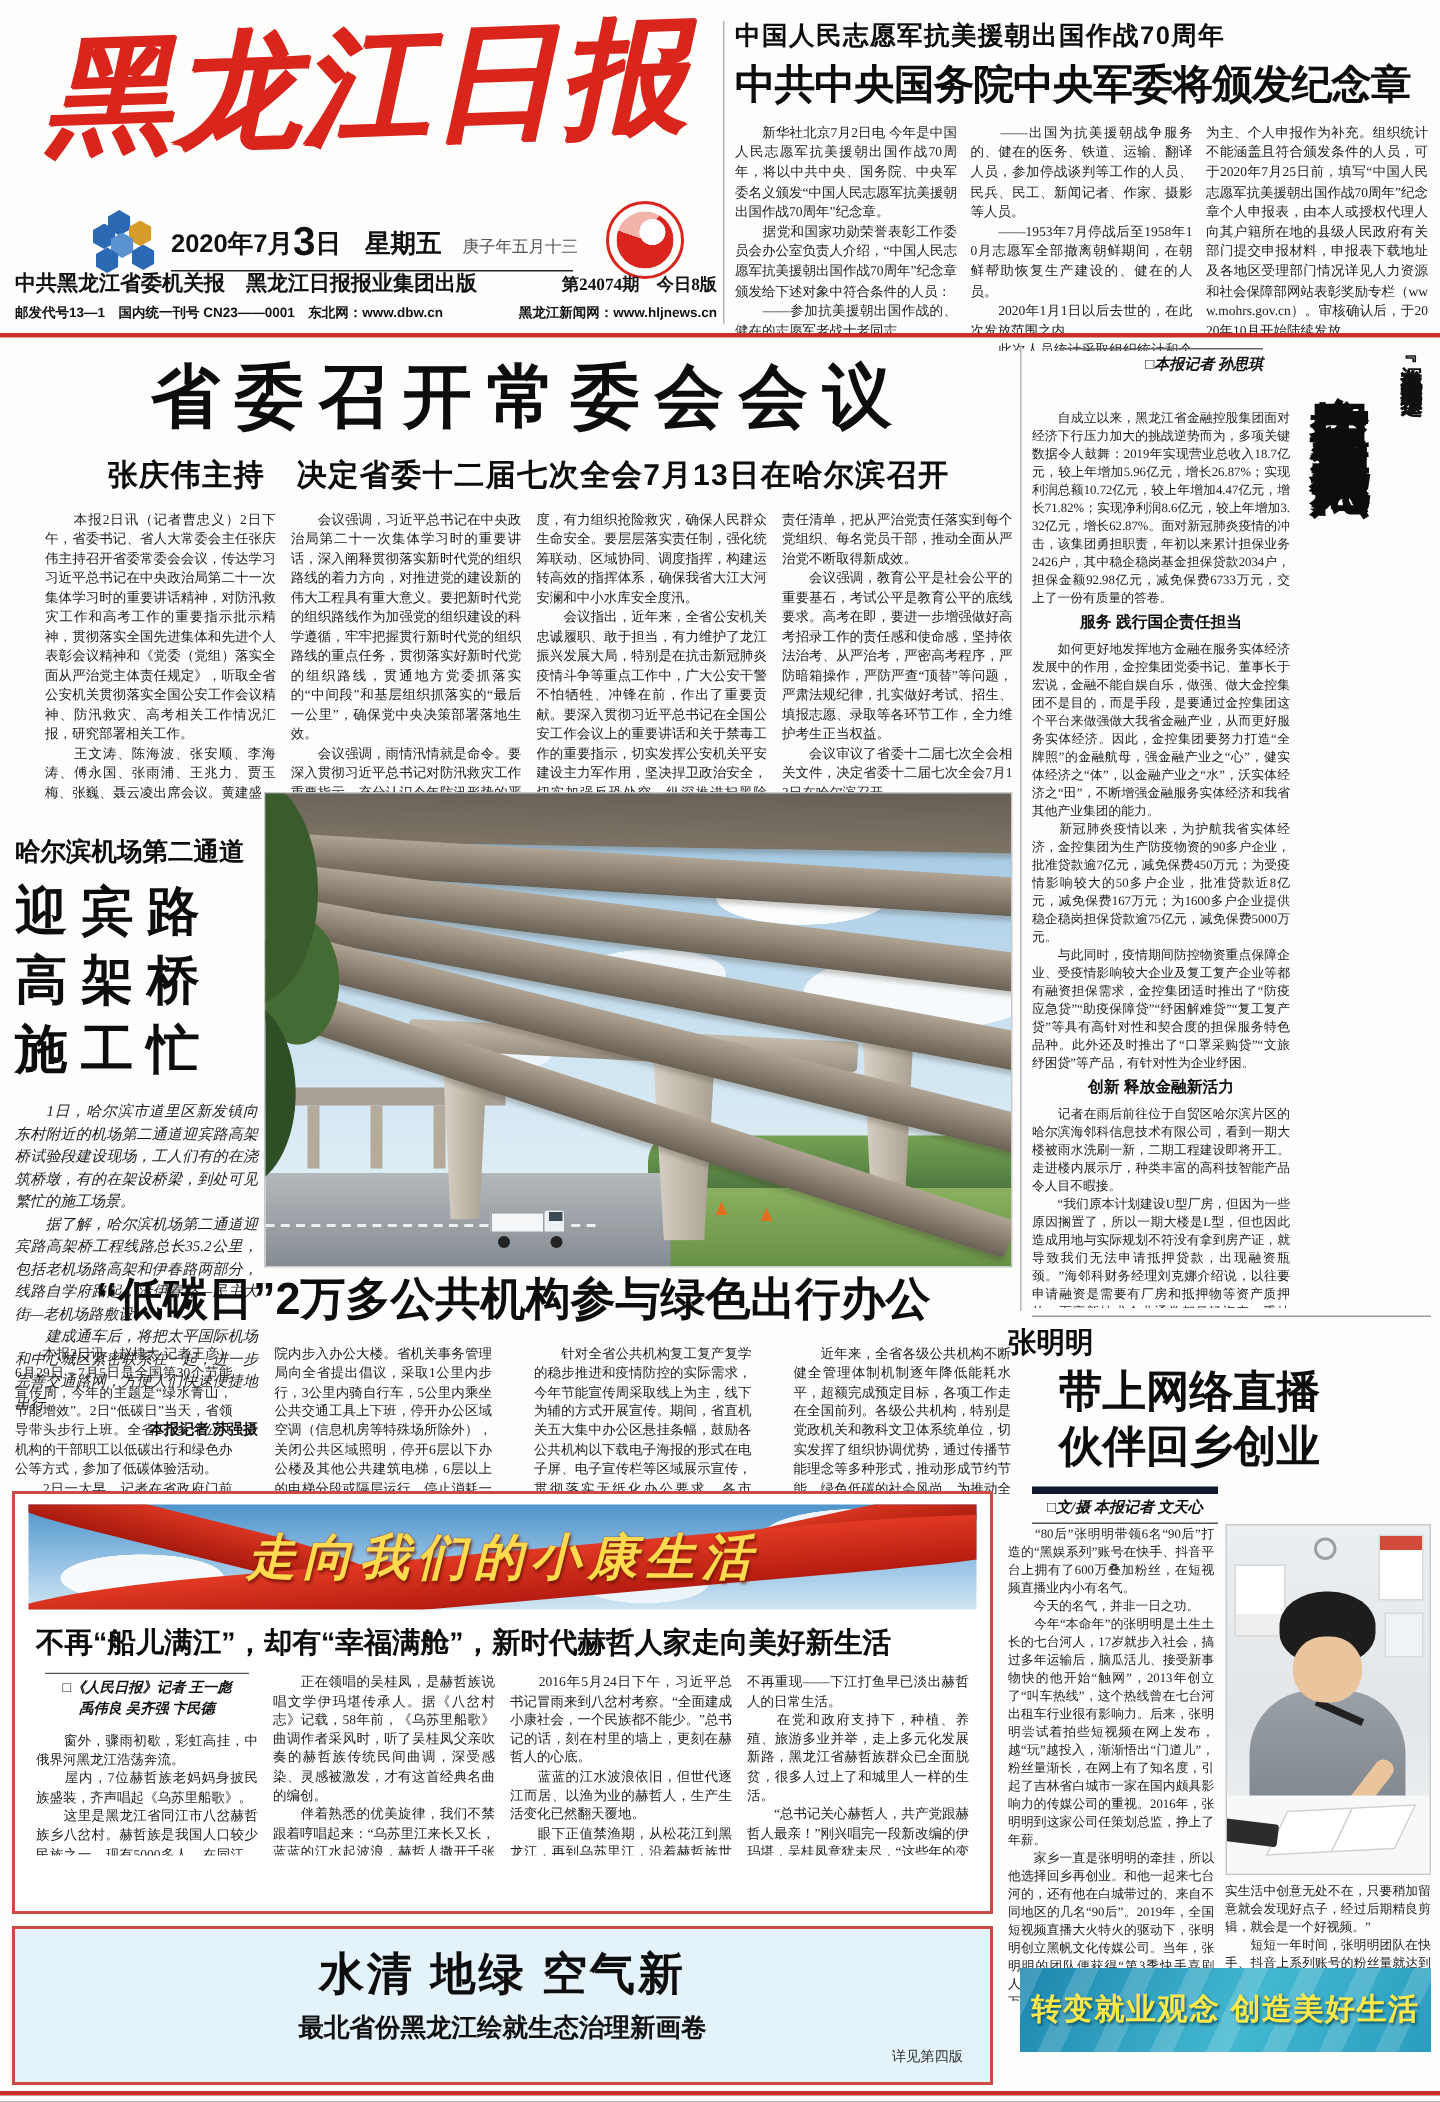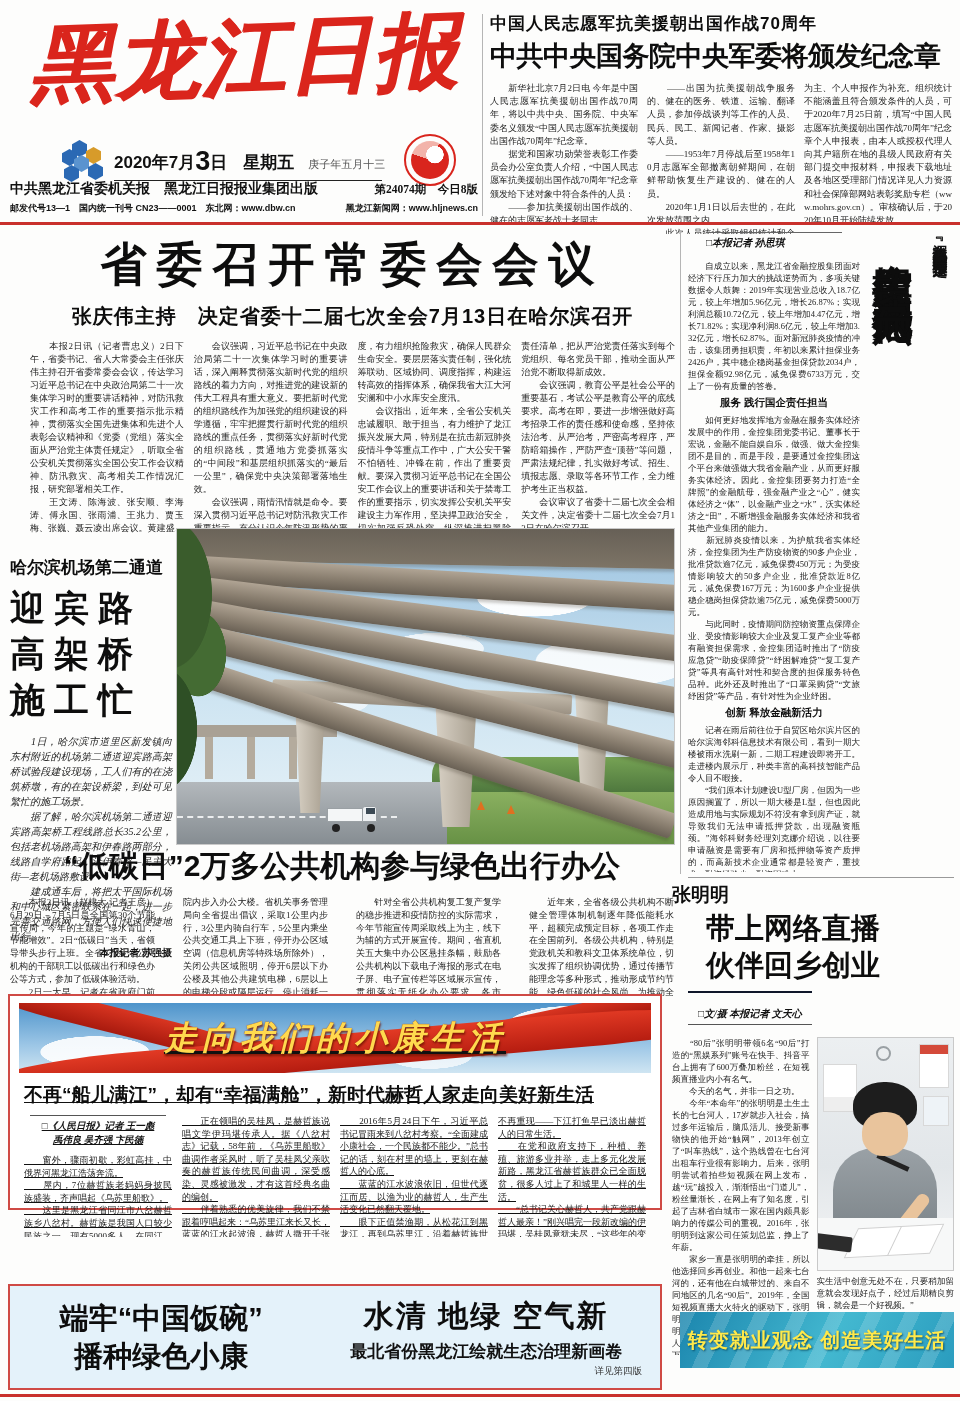--- a/index.html
+++ b/index.html
@@ -58,22 +58,22 @@
   .lead-article { position:absolute; left:30px; top:234px; width:645px; }
   .lead-headline { font-size:46px; text-align:center; letter-spacing:10px; }
   .lead-subhead { font-size:20px; text-align:center; margin-top:7px; letter-spacing:1px; }
   .lead-cols { display:flex; gap:10px; margin-top:10px; height:196px; }
   .lead-cols .c { flex:1; font-size:9px; line-height:13px; }
 
   
   .v-sep-right { position:absolute; left:680px; top:230px; width:1px; height:644px; background:#b5b5b5; }
   .jinkong { position:absolute; left:688px; top:232px; width:266px; height:640px; display:flex; }
   .jk-text { width:172px; height:640px; overflow:hidden; }
-  .jk-byline { text-align:left; font-size:10px; font-weight:700; font-style:italic;
-    border-top:1px solid #666; padding:3px 0 4px; margin:0 18px 6px; }
+  .jk-byline { text-align:right; font-size:10px; font-weight:700; font-style:italic;
+    border-top:1px solid #666; padding:3px 0 4px; margin:0 18px 18px; }
   .jk-para { font-size:8.5px; line-height:12px; }
   .jk-sub { font-family:"Liberation Sans",sans-serif; font-weight:900; font-size:10.5px;
     text-align:center; margin:4px 0; }
   .jk-headline { width:66px; writing-mode:vertical-rl; font-size:40px; letter-spacing:2px;
     line-height:66px; text-align:justify; height:640px; }
   .jk-kicker { width:28px; writing-mode:vertical-rl; font-size:14.5px; font-weight:700;
     letter-spacing:1px; line-height:28px; height:600px; font-family:"Liberation Serif",serif; }
   .rule-under-jinkong { position:absolute; left:688px; top:877px; width:266px; height:1px; background:#999; }
 
   
@@ -130,22 +130,22 @@
   .cone { position:absolute; width:0; height:0; border-left:4px solid transparent; border-right:4px solid transparent; border-bottom:9px solid #e07020; }
   .cone.c1 { left:300px; bottom:34px; } .cone.c2 { left:330px; bottom:30px; }
 
   
   .lowcarbon { position:absolute; left:10px; top:846px; width:664px; }
   .lc-headline { font-size:30px; text-align:center; letter-spacing:0; }
   .lc-cols { display:flex; gap:28px; margin-top:9px; height:100px; }
   .lc-cols .c { flex:1; font-size:9px; line-height:12.8px; }
 
   
-  .wusuli-box { position:absolute; left:8px; top:994px; width:654px; height:216px;
-    border:2px solid #cf4a45; background:#fff;text-decoration:underline; }
+  .wusuli-box { position:absolute; left:8px; top:994px; width:654px; height:282px;
+    border:2px solid #cf4a45; background:#fff; }
   .xiaokang-banner { position:relative; margin:7px 9px 0; height:70px; overflow:hidden;
     background:linear-gradient(180deg,#4e94cb 0%,#9cc6e6 60%,#cfe5f2 100%); }
   .xk-clouds { position:absolute; inset:0;
     background:radial-gradient(ellipse 90px 26px at 12% 70%, rgba(255,255,255,.9) 0 60%, transparent 61%),
       radial-gradient(ellipse 110px 30px at 88% 30%, rgba(255,255,255,.9) 0 60%, transparent 61%),
       radial-gradient(ellipse 70px 22px at 65% 75%, rgba(255,255,255,.7) 0 60%, transparent 61%); }
   .ribbon1 { position:absolute; left:-30px; top:30px; width:115%; height:34px;
     background:linear-gradient(180deg,#e23a24,#b51c10); transform:rotate(-5deg);
     border-radius:45% 55% 40% 60%/120% 90% 70% 110%; }
   .ribbon2 { position:absolute; left:-40px; top:6px; width:45%; height:26px;
@@ -171,22 +171,22 @@
   .promo-left { flex:1; text-align:center; font-size:29px; line-height:1.32; }
   .promo-right { flex:1.15; text-align:center; }
   .promo-right .l1 { font-size:30px; letter-spacing:2px; }
   .promo-right .l2 { font-size:17px; font-weight:700; margin-top:3px; font-family:"Liberation Serif",serif; }
   .promo-right .note { font-size:9.5px; text-align:right; padding-right:18px; color:#333; margin-top:2px; }
 
   
   .zhang { position:absolute; left:672px; top:882px; width:282px; }
   .zh-kicker { font-size:19px; }
   .zh-headline { font-size:29px; line-height:1.28; text-align:left; padding-left:34px; margin-top:2px; }
-  .zh-byline { display:inline-block; margin:7px 0 12px 16px; font-size:10px; font-weight:700; font-style:italic;
-    border-top:2px solid #0f172a; border-bottom:1px solid #555; padding:14px 10px 3px; }
+  .zh-byline { display:inline-block; margin:7px 0 0 16px; font-size:10px; font-weight:700; font-style:italic;
+    border-top:5px solid #0f172a; border-bottom:1px solid #555; padding:2px 10px 3px; }
   .zh-body { display:flex; gap:7px; height:318px; }
   .zh-col { flex:1; font-size:8.5px; line-height:12px; }
   .zh-right { flex:1; display:flex; flex-direction:column; gap:4px; }
   .portrait { position:relative; height:234px; border:1px solid #c9c9c9; overflow:hidden;
     background:linear-gradient(180deg,#eceff1 0%,#e2e6e9 55%,#f4f5f6 100%); }
   .poster-l { position:absolute; left:5px; top:26px; width:34px; height:48px; background:
       linear-gradient(#fff 70%, #eee 70%); border:1px solid #d8d8d8; }
   .poster-r { position:absolute; right:4px; top:6px; width:30px; height:44px; background:
       linear-gradient(#d44a3a 22%, #fff 22%); border:1px solid #d8d8d8; }
   .poster-r2 { position:absolute; right:4px; top:58px; width:26px; height:30px; background:#eef3f7;
@@ -390,24 +390,20 @@
       <div class="c just clip">　　2016年5月24日下午，习近平总书记冒雨来到八岔村考察。“全面建成小康社会，一个民族都不能少。”总书记的话，刻在村里的墙上，更刻在赫哲人的心底。
 　　蓝蓝的江水波浪依旧，但世代逐江而居、以渔为业的赫哲人，生产生活变化已然翻天覆地。
 　　眼下正值禁渔期，从松花江到黑龙江，再到乌苏里江，沿着赫哲族世居的三江之滨顺江而下，江面上渔船难见。但即使不是禁渔期，“船儿满江”的场面也</div>
       <div class="c just clip">不再重现——下江打鱼早已淡出赫哲人的日常生活。
 　　在党和政府支持下，种植、养殖、旅游多业并举，走上多元化发展新路，黑龙江省赫哲族群众已全面脱贫，很多人过上了和城里人一样的生活。
 　　“总书记关心赫哲人，共产党跟赫哲人最亲！”刚兴唱完一段新改编的伊玛堪，吴桂凤意犹未尽，“这些年的变化唱不尽，现在乡亲们的生活，比歌里唱的更美好！”　　（下转第三版）</div>
     </div>
   </div>
 
   <div class="promo-box">
-    <div class="promo-left hl">
-      <div>端牢“中国饭碗”</div>
-      <div>播种绿色小康</div>
-    </div>
     <div class="promo-right">
       <div class="l1 hl">水清 地绿 空气新</div>
       <div class="l2">最北省份黑龙江绘就生态治理新画卷</div>
       <div class="note">详见第四版</div>
     </div>
   </div>
 
   <div class="zhang">
     <div class="zh-kicker hl">张明明</div>
     <div class="zh-headline hl">

